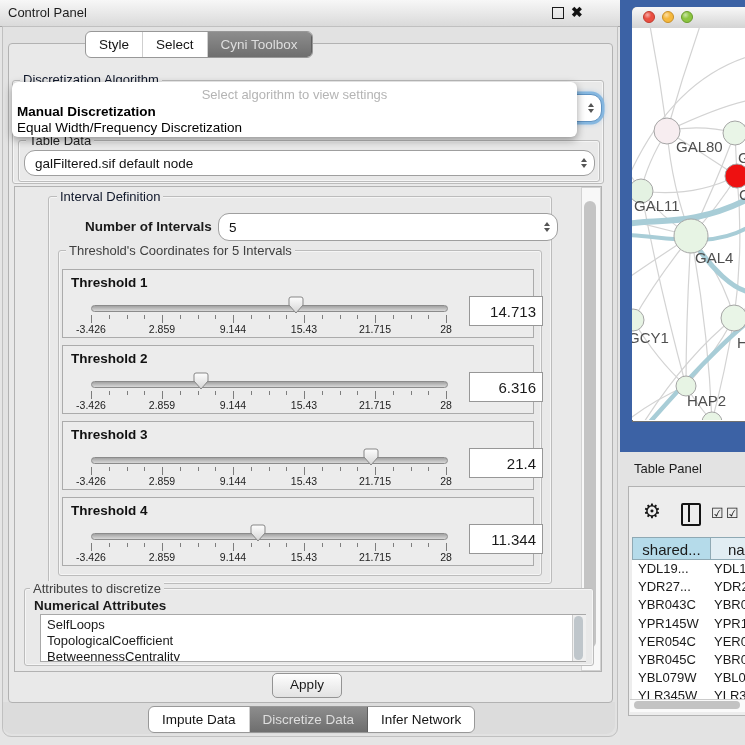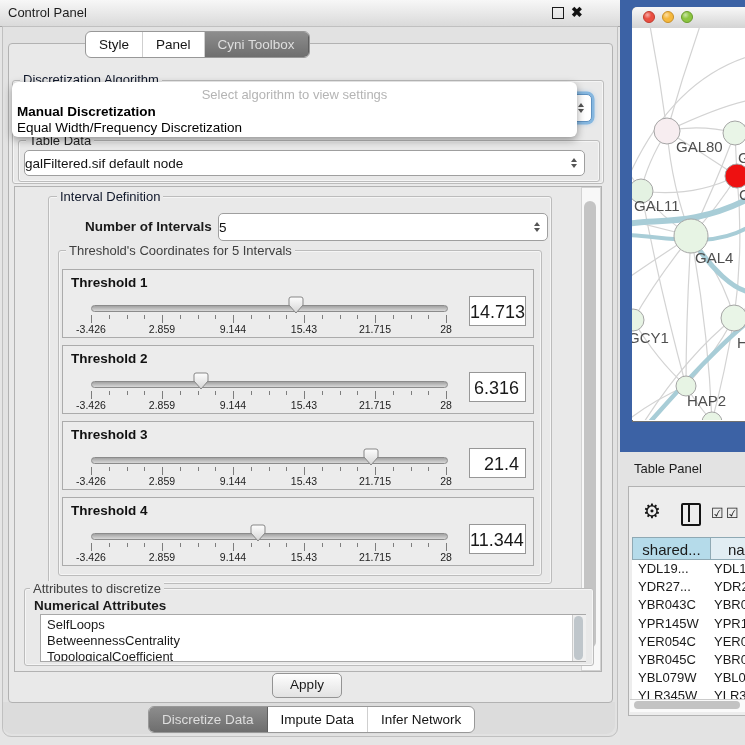--- a/index.html
+++ b/index.html
@@ -18,39 +18,39 @@
   .tabbar{display:flex;height:25px;background:#fff;border:1px solid #989898;border-radius:6px;overflow:hidden;z-index:6}
   .top-tabs{left:85px;top:31px}
   .bottom-tabs{left:148px;top:706px}
   .tab{padding:0 13px;font-size:13.5px;line-height:25px;color:#141414;border-right:1px solid #cfcfcf;display:flex;align-items:center;gap:5px;white-space:nowrap}
   .tab:last-child{border-right:none}
   .tab.selected{background:linear-gradient(#8d8d8d,#6e6e6e);color:#dedede;border-right:1px solid #5f5f5f}
   
   .group{position:absolute;border:1px solid #bcbcbc;border-radius:3px;box-shadow:inset 0 0 0 1px #f5f5f5}
   .gtitle{position:absolute;font-size:13px;padding:0 3px;background:#e9e9e9;z-index:2;white-space:nowrap}
   .green{color:#0f172a}.blue{color:#404040}
-  .combo{position:absolute;background:#fff;border:1px solid #9f9f9f;border-radius:5px;font-size:13.5px;color:#111;display:flex;align-items:center;}
+  .combo{position:absolute;background:#fff;border:1px solid #9f9f9f;border-radius:11px;font-size:13.5px;color:#111;display:flex;align-items:center;padding-left:10px}
   .stepper{position:absolute;right:7px;top:50%;transform:translateY(-50%);display:flex;flex-direction:column;gap:2px}
   .arr-up{width:0;height:0;border-left:3.5px solid transparent;border-right:3.5px solid transparent;border-bottom:4.5px solid #555}
   .arr-dn{width:0;height:0;border-left:3.5px solid transparent;border-right:3.5px solid transparent;border-top:4.5px solid #555}
   .focus-ring{box-shadow:0 0 0 2.5px #85b7e0, 0 0 6px #6fa8dc;border-color:#5f93c2}
   
   .scrollpane{left:14px;top:186px;width:586px;height:484px;background:#e9e9e9;border:1px solid #b2b2b2}
   .vtrack{left:581px;top:187px;width:18px;height:482px;background:#f8f8f8;border:1px solid #d2d2d2}
   .vthumb{left:584px;top:201px;width:12px;height:447px;background:#c4c4c4;border-radius:6px}
   
   .slpanel{position:absolute;left:62px;width:470px;height:67px;background:#ececec;border:1px solid #ababab}
   .sl-title{position:absolute;left:8px;top:5px;font-size:13.5px;font-weight:bold;color:#111}
   .sl-track{position:absolute;left:28px;top:35px;width:355px;height:5px;background:linear-gradient(#a2a2a2,#d8d8d8);border:1px solid #8b8b8b;border-radius:4px}
   .sl-thumb{position:absolute;top:26px;width:16px;height:18px}
   .tick{position:absolute;width:1px;background:#7d7d7d}
   .tick.major{top:45px;height:8px}
   .tick.minor{top:45px;height:4px}
   .sl-lab{position:absolute;top:53px;font-size:10.5px;color:#222;transform:translateX(-50%);white-space:nowrap}
-  .sl-value{position:absolute;left:406px;top:26px;width:57px;height:30px;background:#fff;border:1px solid #979797;font-size:18px;text-align:right;line-height:30px;padding-right:6px;box-sizing:border-box}
+  .sl-value{position:absolute;left:406px;top:26px;width:74px;height:30px;background:#fff;border:1px solid #979797;font-size:15px;text-align:right;line-height:30px;padding-right:6px;box-sizing:border-box}
   
   .attr-list{left:40px;top:614px;width:546px;height:48px;background:#fff;border:1px solid #a8a8a8;overflow:hidden;font-size:13px;line-height:16px;padding:2px 0 0 6px;box-sizing:border-box}
   .attr-sb{left:572px;top:615px;width:13px;height:46px;background:#efefef;border-left:1px solid #ccc}
   .attr-sb-thumb{left:574px;top:616px;width:9px;height:44px;background:#bfc6cb;border-radius:5px}
   
   .apply-btn{left:272px;top:673px;width:68px;height:23px;background:linear-gradient(#fefefe,#e2e2e2);border:1px solid #949494;border-radius:5px;font-size:13.5px;text-align:center;line-height:22px}
   
   .popup{left:12px;top:82px;width:565px;height:55px;background:#fff;border-radius:6px;box-shadow:0 3px 9px rgba(0,0,0,.38);z-index:30}
   .popup-hint{position:absolute;left:0;right:0;top:5px;text-align:center;color:#b4b4b4;font-size:13px}
   .popup-item1{position:absolute;left:5px;top:22px;font-size:13.5px;font-weight:bold;color:#000}
@@ -88,21 +88,21 @@
 
 <div class="abs cp-outer"></div>
 <div class="abs cp-bottomband"></div>
 <div class="abs cp-inner"></div>
 
 <div class="abs tabbar top-tabs" id="top-tabs">
     <div class="tab">
       <span>Style</span>
     </div>
     <div class="tab">
-      <span>Panel</span>
+      <span>Select</span>
     </div>
     <div class="tab selected">
       <span>Cyni Toolbox</span>
     </div>
   </div>
 
 <div class="group" style="left:12px;top:80px;width:590px;height:102px;background:#e9e9e9"></div>
 <div class="abs gtitle green" style="left:20px;top:72px;z-index:1">Discretization Algorithm</div>
 <div class="combo focus-ring" style="left:22px;top:94px;width:568px;height:26px">
   <span class="stepper">
@@ -303,34 +303,34 @@
       <div class="sl-lab" style="left: 383px;">28</div>
       <div class="sl-value">11.344</div>
     </div>
   </div>
 
 <div class="group" style="left:24px;top:588px;width:568px;height:76px;background:#e9e9e9"></div>
 <div class="abs gtitle blue" style="left:30px;top:581px">Attributes to discretize</div>
 <div class="abs bold lbl135" style="left:34px;top:598px">Numerical Attributes</div>
 <div class="abs attr-list" id="attr-list">
     <div>SelfLoops</div>
+    <div>TopologicalCoefficient</div>
     <div>BetweennessCentrality</div>
-    <div>TopologicalCoefficient</div>
   </div>
 <div class="abs attr-sb"></div>
 <div class="abs attr-sb-thumb"></div>
 
 <div class="abs apply-btn">Apply</div>
 
 <div class="abs tabbar bottom-tabs" id="bottom-tabs">
+    <div class="tab">
+      <span>Impute Data</span>
+    </div>
     <div class="tab selected">
       <span>Discretize Data</span>
-    </div>
-    <div class="tab">
-      <span>Impute Data</span>
     </div>
     <div class="tab">
       <span>Infer Network</span>
     </div>
   </div>
 
 <div class="abs popup">
   <div class="popup-hint">Select algorithm to view settings</div>
   <div class="popup-item1">Manual Discretization</div>
   <div class="popup-item2">Equal Width/Frequency Discretization</div>

